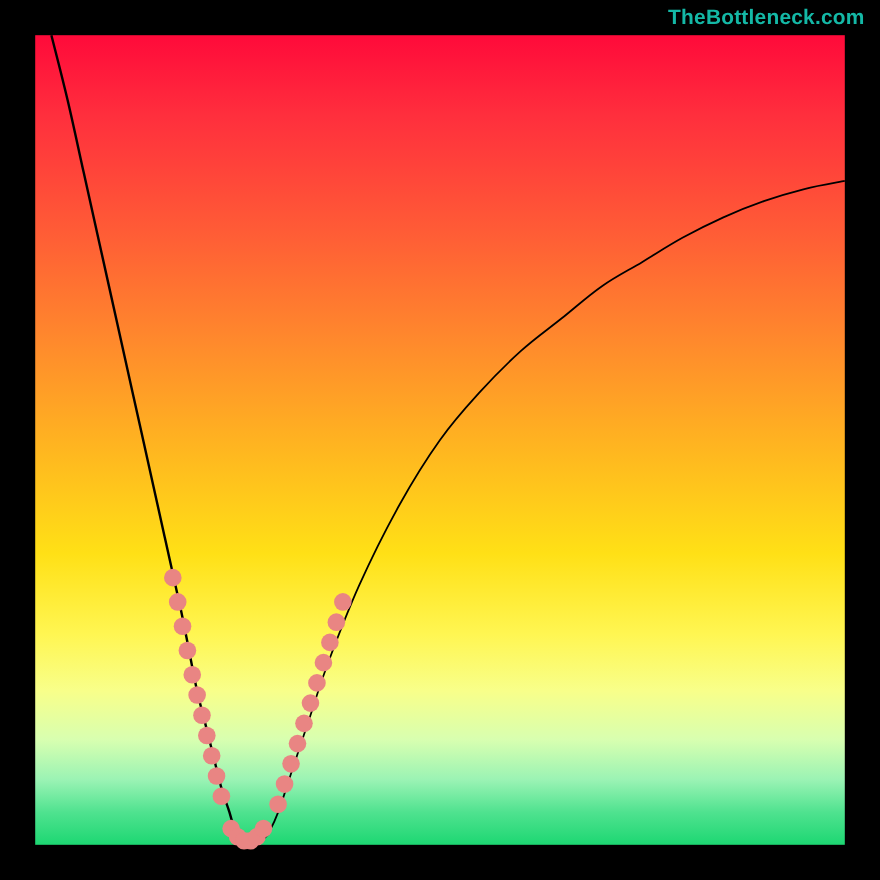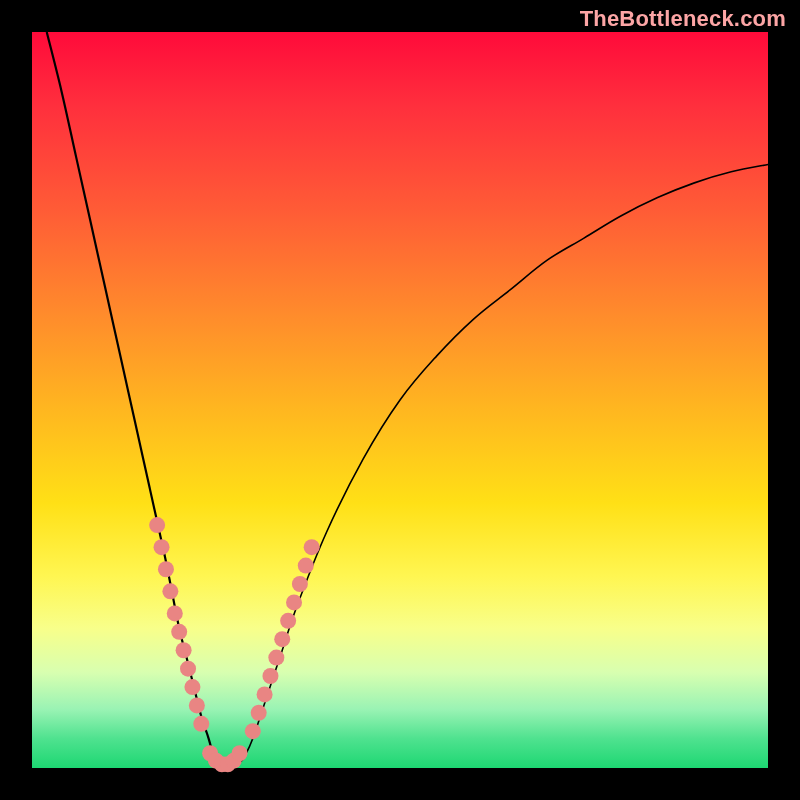--- a/index.html
+++ b/index.html
@@ -28,23 +28,23 @@
       #d8ffb0 87%,
       #9af3b4 92%,
       #4fe28f 96%,
       #1dd772 100%);
   }
   .watermark {
     position: absolute;
     top: 6px;
     right: 14px;
     font-family: Arial, Helvetica, sans-serif;
-    font-size: 22px;
+    font-size: 19px;
     font-weight: 600;
-    color: #fca5a5;
+    color: #14b8a6;
     letter-spacing: 0.2px;
     user-select: none;
   }
   svg.curves {
     position: absolute;
     left: 0; top: 0;
     width: 736px; height: 736px;
     overflow: visible;
   }
   .curve { fill: none; stroke: #000; stroke-width: 2.2; }

